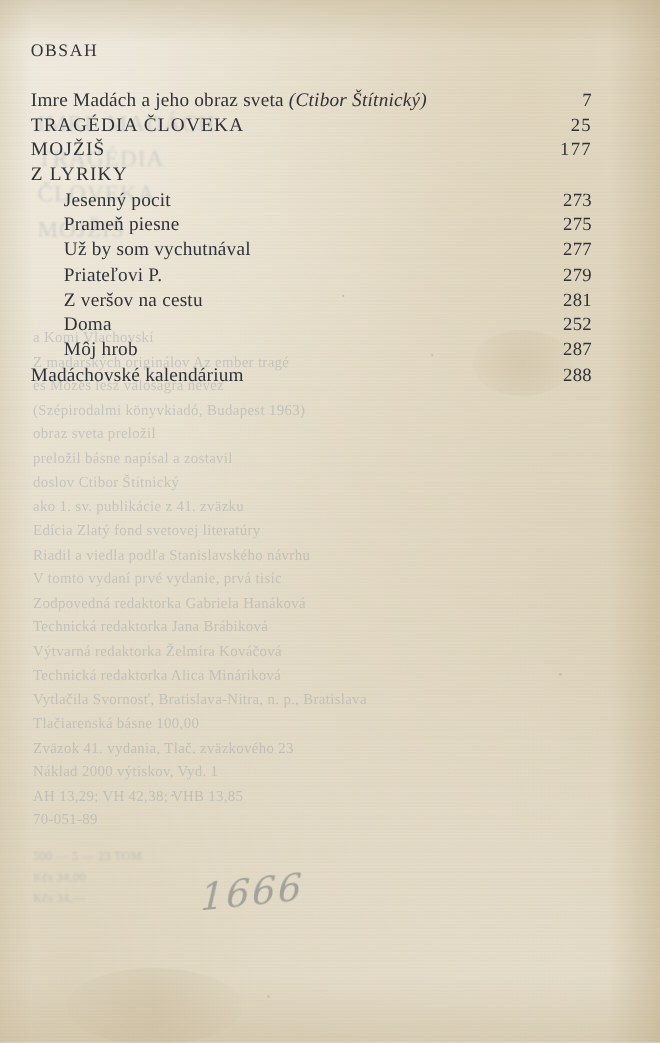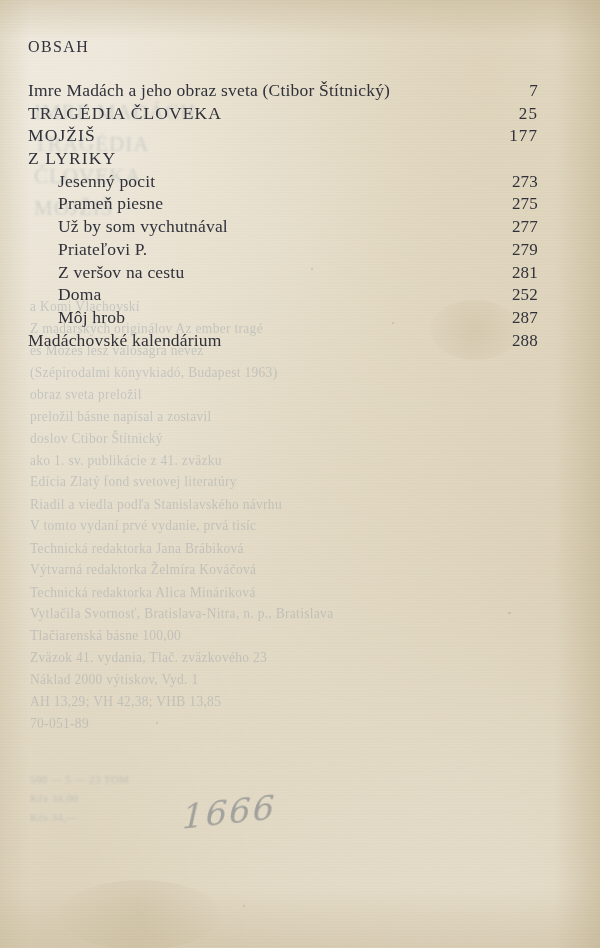--- a/index.html
+++ b/index.html
@@ -80,20 +80,21 @@
     align-items: baseline;
     height: 22.7px;
     font-size: 17.5px;
     letter-spacing: 0.2px;
     color: #2e2f38;
   }
   .toc-row .t {
     white-space: nowrap;
   }
   .toc-row .t .ital {
+    font-style: italic;
   }
   .toc-row .fill {
     flex: 1 1 auto;
   }
   .toc-row .p {
     flex: 0 0 auto;
     text-align: right;
     min-width: 34px;
     font-size: 17px;
   }
@@ -199,20 +200,21 @@
     <div>Z madarských originálov Az ember tragé</div>
     <div>és Mózes lesz valóságra nevez</div>
     <div>(Szépirodalmi könyvkiadó, Budapest 1963)</div>
     <div>obraz sveta preložil</div>
     <div>preložil básne napísal a zostavil</div>
     <div>doslov Ctibor Štítnický</div>
     <div>ako 1. sv. publikácie z 41. zväzku</div>
     <div>Edícia Zlatý fond svetovej literatúry</div>
     <div>Riadil a viedla podľa Stanislavského návrhu</div>
     <div>V tomto vydaní prvé vydanie, prvá tisíc</div>
+    <div>Zodpovedná redaktorka Gabriela Hanáková</div>
     <div>Technická redaktorka Jana Brábiková</div>
     <div>Výtvarná redaktorka Želmíra Kováčová</div>
     <div>Technická redaktorka Alica Mináriková</div>
     <div>Vytlačila Svornosť, Bratislava-Nitra, n. p., Bratislava</div>
     <div>Tlačiarenská básne 100,00</div>
     <div>Zväzok 41. vydania, Tlač. zväzkového 23</div>
     <div>Náklad 2000 výtiskov, Vyd. 1</div>
     <div>AH 13,29; VH 42,38; VHB 13,85</div>
     <div>70-051-89</div>
   </div>

